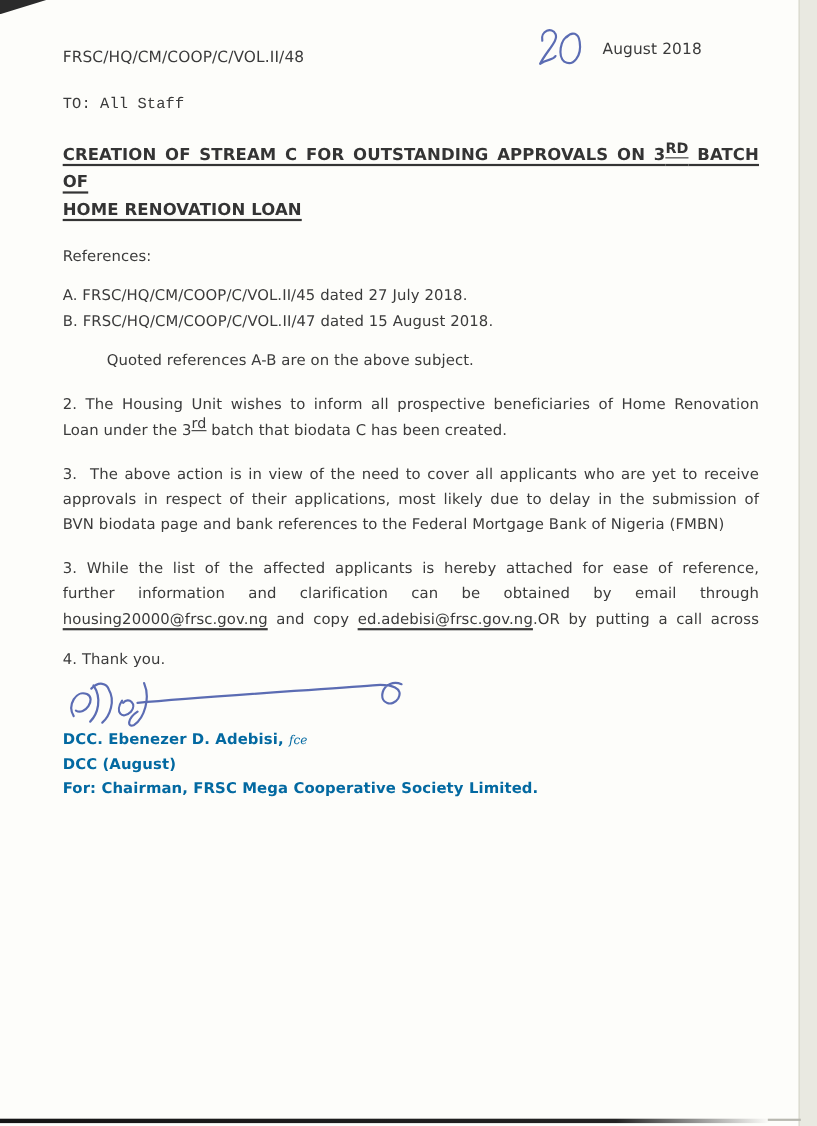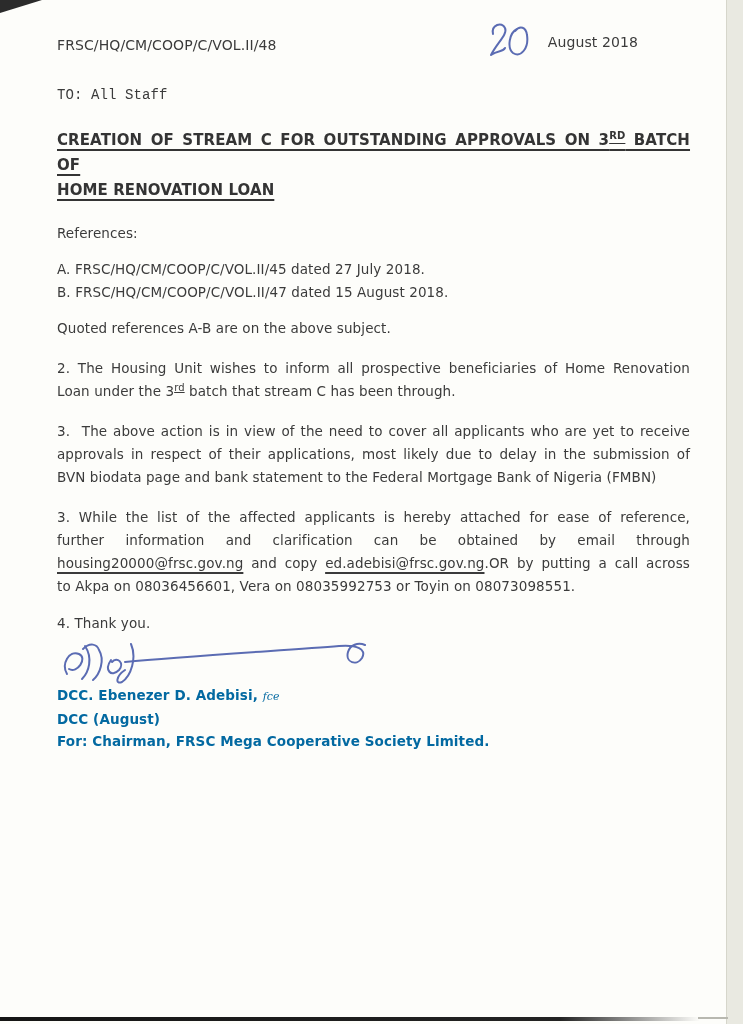--- a/index.html
+++ b/index.html
@@ -32,36 +32,36 @@
     position:absolute; bottom:5px; left:698px; width:30px; height:2px;
     background:#b8b8b0;
   }
 
   .content {
     position:absolute; left:57px; top:18px; width:633px;
     color:#3b3b3b; font-size:13.5px; line-height:23px;
     letter-spacing:0.1px;
   }
 
-  .header-row { display:flex; justify-content:space-between; align-items:center; height:46px; }
+  .header-row { display:flex; justify-content:space-between; align-items:flex-end; height:46px; }
   .refnum { padding-top:8px; font-size:14px; }
   .date-wrap { display:flex; align-items:flex-start; padding-right:52px;gap:12px; }
   .date-day-svg { margin-top:-2px; margin-right:4px; }
   .date-text { padding-top:10px; font-size:14px; }
 
   .to-line { margin-top:20px; font-size:14px;font-family:Liberation Mono, monospace; }
 
   .title { margin-top:21px; font-weight:bold; font-size:15px; line-height:25px; color:#343434; }
   .jline { text-align:justify; text-align-last:justify; }
   .u { text-decoration:underline; text-underline-offset:3.5px; text-decoration-thickness:1.5px; }
-  sup { font-size:10px; line-height:0;text-decoration:underline; }
+  sup { font-size:13px; line-height:0;text-decoration:underline; }
 
   .refs-label { margin-top:19px; }
   .refs-list { margin-top:13px; }
-  .quoted { margin-top:13px; }
+  .quoted { margin-top:13px;margin-left:40px; }
 
   .para { margin-top:17px; }
 
   .thanks { margin-top:14px; }
 
   .signature-wrap { height:50px; margin-top:-3px; margin-left:2px; margin-bottom:0; }
 
   .sig-block { font-weight:bold; line-height:22px; color:#0369a1; font-size:13.5px; margin-top:2px; }
   .fce {
     font-family:"DejaVu Serif", serif; font-style:italic; font-weight:normal;
@@ -104,34 +104,33 @@
 
     <div class="refs-list">
       <div>A. FRSC/HQ/CM/COOP/C/VOL.II/45 dated 27 July 2018.</div>
       <div>B. FRSC/HQ/CM/COOP/C/VOL.II/47 dated 15 August 2018.</div>
     </div>
 
     <div class="quoted">Quoted references A-B are on the above subject.</div>
 
     <div class="para">
       <div class="jline">2. The Housing Unit wishes to inform all prospective beneficiaries of Home Renovation</div>
-      <div><span>Loan under the 3</span><sup>rd</sup><span> batch that stream C has been through.</span></div>
+      <div><span>Loan under the 3</span><sup>rd</sup><span> batch that biodata C has been created.</span></div>
     </div>
 
     <div class="para">
       <div class="jline">3.&nbsp; The above action is in view of the need to cover all applicants who are yet to receive</div>
       <div class="jline">approvals in respect of their applications, most likely due to delay in the submission of</div>
-      <div>BVN biodata page and bank statement to the Federal Mortgage Bank of Nigeria (FMBN)</div>
+      <div>BVN biodata page and bank references to the Federal Mortgage Bank of Nigeria (FMBN)</div>
     </div>
 
     <div class="para">
       <div class="jline">3. While the list of the affected applicants is hereby attached for ease of reference,</div>
       <div class="jline">further information and clarification can be obtained by email through</div>
       <div class="jline"><span class="u">housing20000@frsc.gov.ng</span><span> and copy </span><span class="u">ed.adebisi@frsc.gov.ng</span><span>.OR by putting a call across</span></div>
-      <div>to Akpa on 08036456601, Vera on 08035992753 or Toyin on 08073098551.</div>
     </div>
 
     <div class="thanks">4. Thank you.</div>
 
     <div class="signature-wrap">
       <svg width="330" height="52" viewBox="0 0 330 52">
         <g fill="none" stroke="#5b6cb3" stroke-width="2" stroke-linecap="round" stroke-linejoin="round">
           <path d="M8 42 C 2 32, 10 18, 20 22 C 29 26, 18 42, 10 37"></path>
           <path d="M26 14 C 34 26, 30 40, 23 47"></path>
           <path d="M24 17 C 31 10, 38 12, 40 18 C 46 28, 41 42, 34 48"></path>

